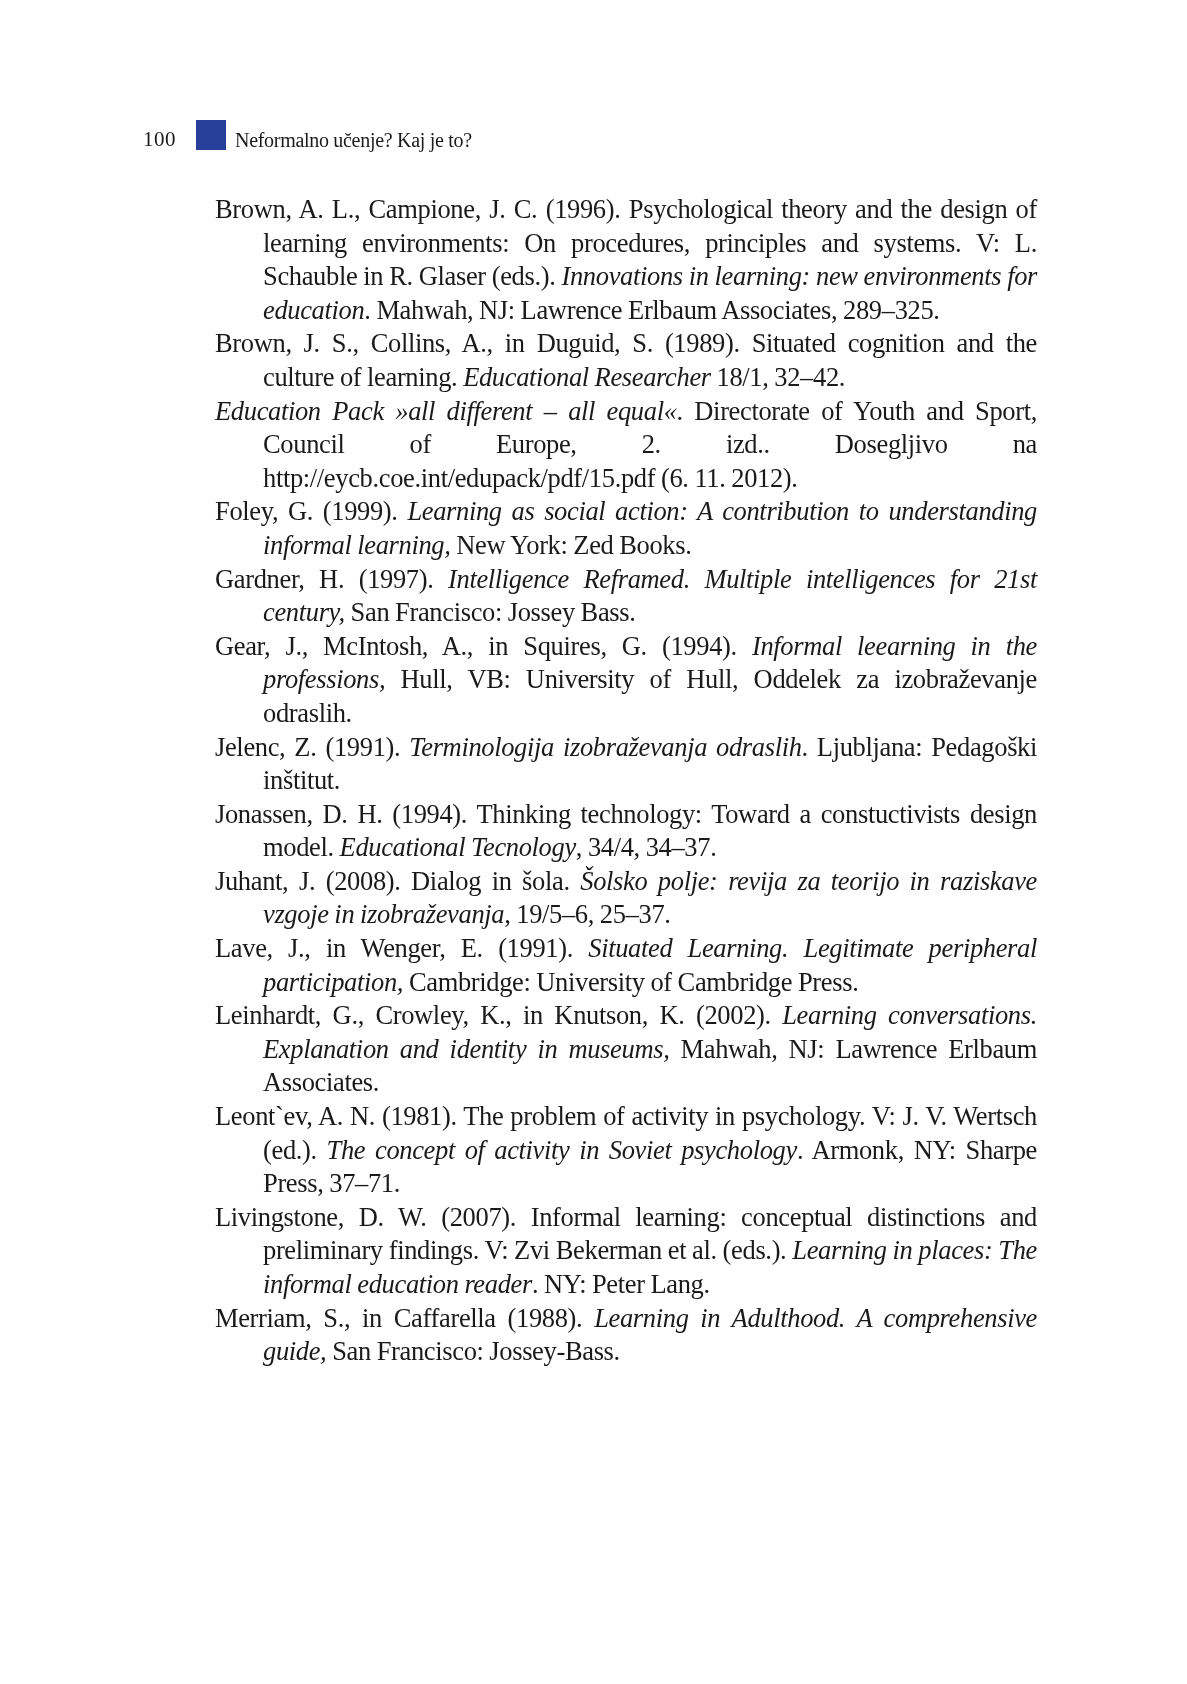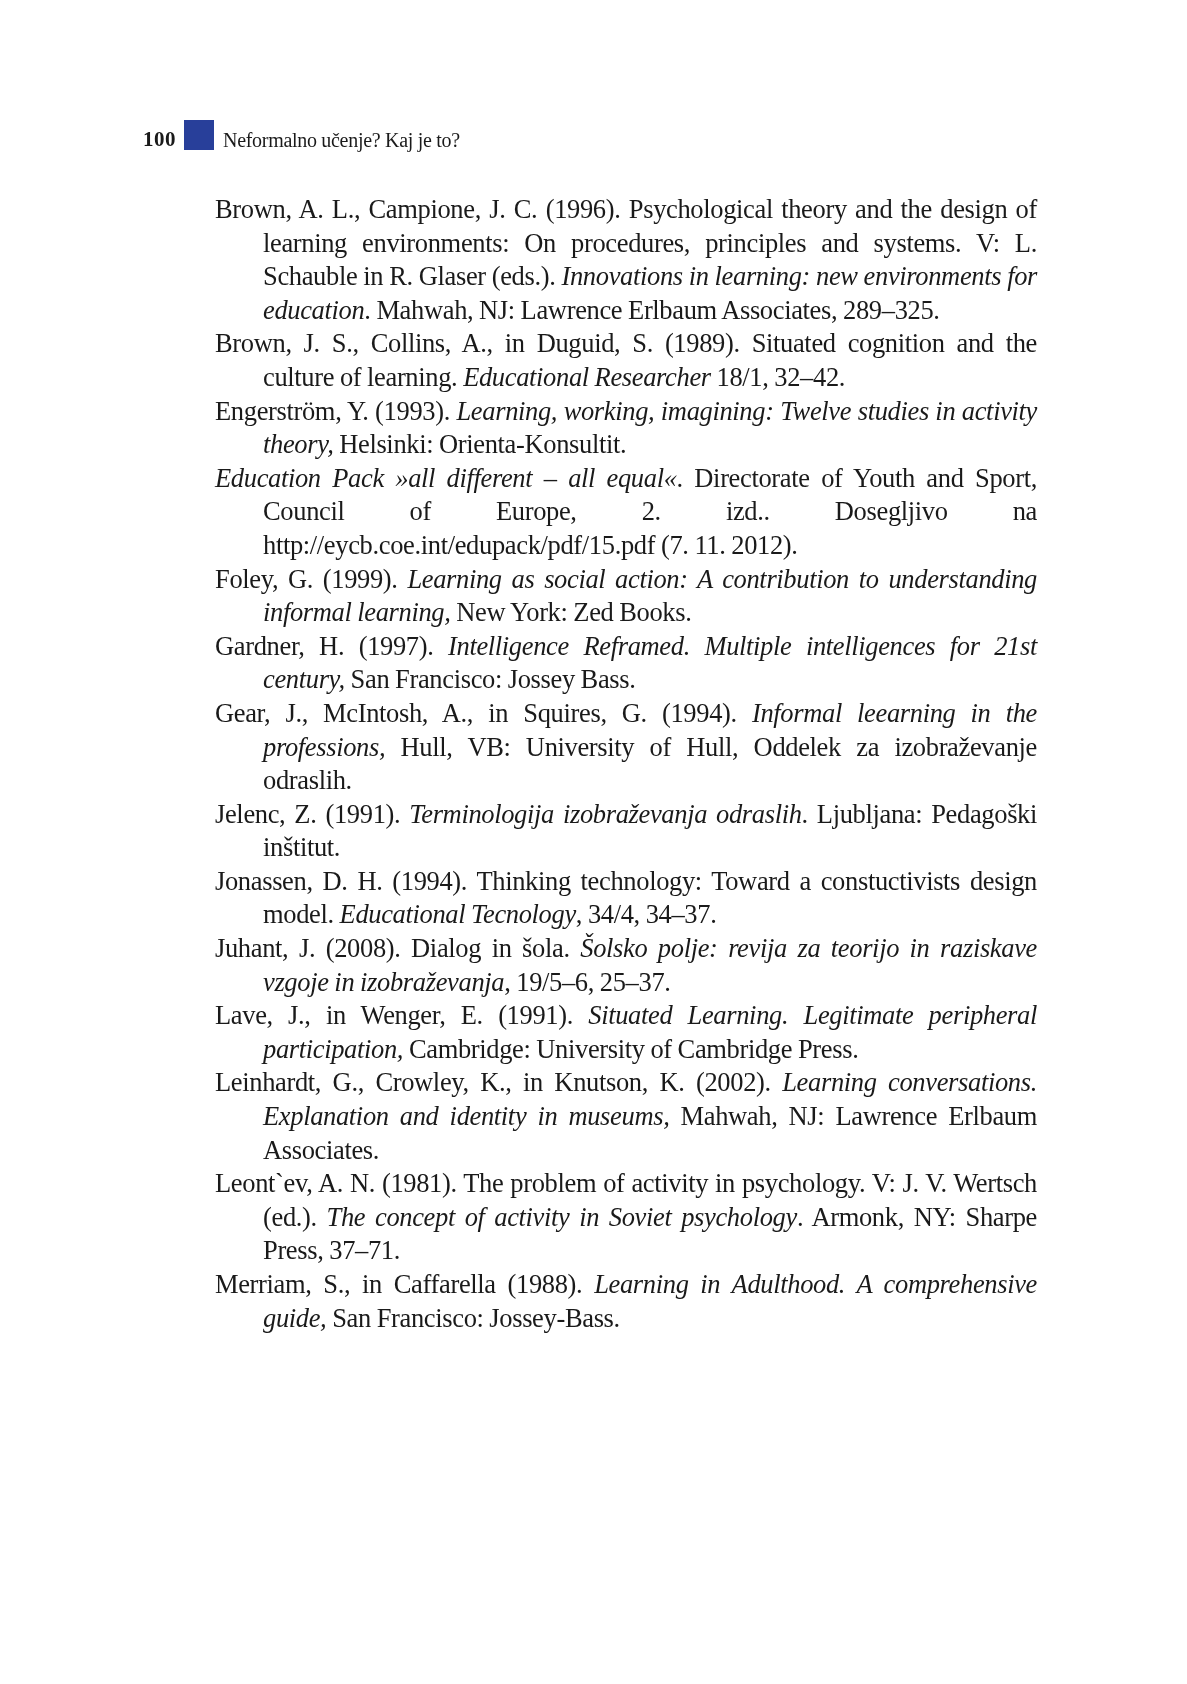--- a/index.html
+++ b/index.html
@@ -18,24 +18,24 @@
     .header {
       position: absolute;
       left: 143px;
       top: 120px;
       height: 30px;
       display: flex;
       align-items: flex-end;
     }
     .page-number {
       font-size: 21px;
-      font-weight: bold;
+      font-weight: normal;
       letter-spacing: 0.5px;
       line-height: 1;
-      margin-right: 8px;
+      margin-right: 20px;
       font-variant: small-caps;
     }
     .blue-square {
       width: 30px;
       height: 30px;
       background: #283f9a;
       margin-right: 9px;
     }
     .running-title {
       font-size: 20px;
@@ -67,25 +67,25 @@
 
 <div class="header">
   <span class="page-number">100</span>
   <span class="blue-square" style="background: rgb(40, 63, 154);"></span>
   <span class="running-title">Neformalno učenje? Kaj je to?</span>
 </div>
 
 <ul class="refs">
   <li class="ref"><span>Brown, A. L., Campione, J. C. (1996). Psychological theory and the design of learning environments: On procedures, principles and systems. V: L. Schauble in R. Glaser (eds.). </span><i>Innovations in learning: new environments for education</i><span>. Mahwah, NJ: Lawrence Erlbaum Associates, 289–325.</span></li>
   <li class="ref"><span>Brown, J. S., Collins, A., in Duguid, S. (1989). Situated cognition and the culture of learning. </span><i>Educational Researcher</i><span> 18/1, 32–42.</span></li>
-  <li class="ref"><span>Engerström, Y. (1993). </span><i>Learning, working, imagining: Twelve studies in activity theory,</i><span> Helsinki: Orienta-Konsultit.</span></li>
-  <li class="ref"><span></span><i>Education Pack »all different – all equal«</i><span>. Directorate of Youth and Sport, Council of Europe, 2. izd.. Dosegljivo na http://eycb.coe.int/edupack/pdf/15.pdf (7. 11. 2012).</span></li>
+  <li class="ref"><span></span><i>Education Pack »all different – all equal«</i><span>. Directorate of Youth and Sport, Council of Europe, 2. izd.. Dosegljivo na http://eycb.coe.int/edupack/pdf/15.pdf (6. 11. 2012).</span></li>
   <li class="ref"><span>Foley, G. (1999). </span><i>Learning as social action: A contribution to understanding informal learning,</i><span> New York: Zed Books.</span></li>
   <li class="ref"><span>Gardner, H. (1997). </span><i>Intelligence Reframed. Multiple intelligences for 21st century,</i><span> San Francisco: Jossey Bass.</span></li>
   <li class="ref"><span>Gear, J., McIntosh, A., in Squires, G. (1994). </span><i>Informal leearning in the professions,</i><span> Hull, VB: University of Hull, Oddelek za izobraževanje odraslih.</span></li>
   <li class="ref"><span>Jelenc, Z. (1991). </span><i>Terminologija izobraževanja odraslih</i><span>. Ljubljana: Pedagoški inštitut.</span></li>
   <li class="ref"><span>Jonassen, D. H. (1994). Thinking technology: Toward a constuctivists design model. </span><i>Educational Tecnology</i><span>, 34/4, 34–37.</span></li>
   <li class="ref"><span>Juhant, J. (2008). Dialog in šola. </span><i>Šolsko polje: revija za teorijo in raziskave vzgoje in izobraževanja</i><span>, 19/5–6, 25–37.</span></li>
   <li class="ref"><span>Lave, J., in Wenger, E. (1991). </span><i>Situated Learning. Legitimate peripheral participation,</i><span> Cambridge: University of Cambridge Press.</span></li>
   <li class="ref"><span>Leinhardt, G., Crowley, K., in Knutson, K. (2002). </span><i>Learning conversations. Explanation and identity in museums,</i><span> Mahwah, NJ: Lawrence Erlbaum Associates.</span></li>
   <li class="ref"><span>Leont`ev, A. N. (1981). The problem of activity in psychology. V: J. V. Wertsch (ed.). </span><i>The concept of activity in Soviet psychology</i><span>. Armonk, NY: Sharpe Press, 37–71.</span></li>
+  <li class="ref"><span>Livingstone, D. W. (2007). Informal learning: conceptual distinctions and preliminary findings. V: Zvi Bekerman et al. (eds.). </span><i>Learning in places: The informal education reader</i><span>. NY: Peter Lang.</span></li>
   <li class="ref"><span>Merriam, S., in Caffarella (1988). </span><i>Learning in Adulthood. A comprehensive guide,</i><span> San Francisco: Jossey-Bass.</span></li>
 </ul>
 
 </body></html>

